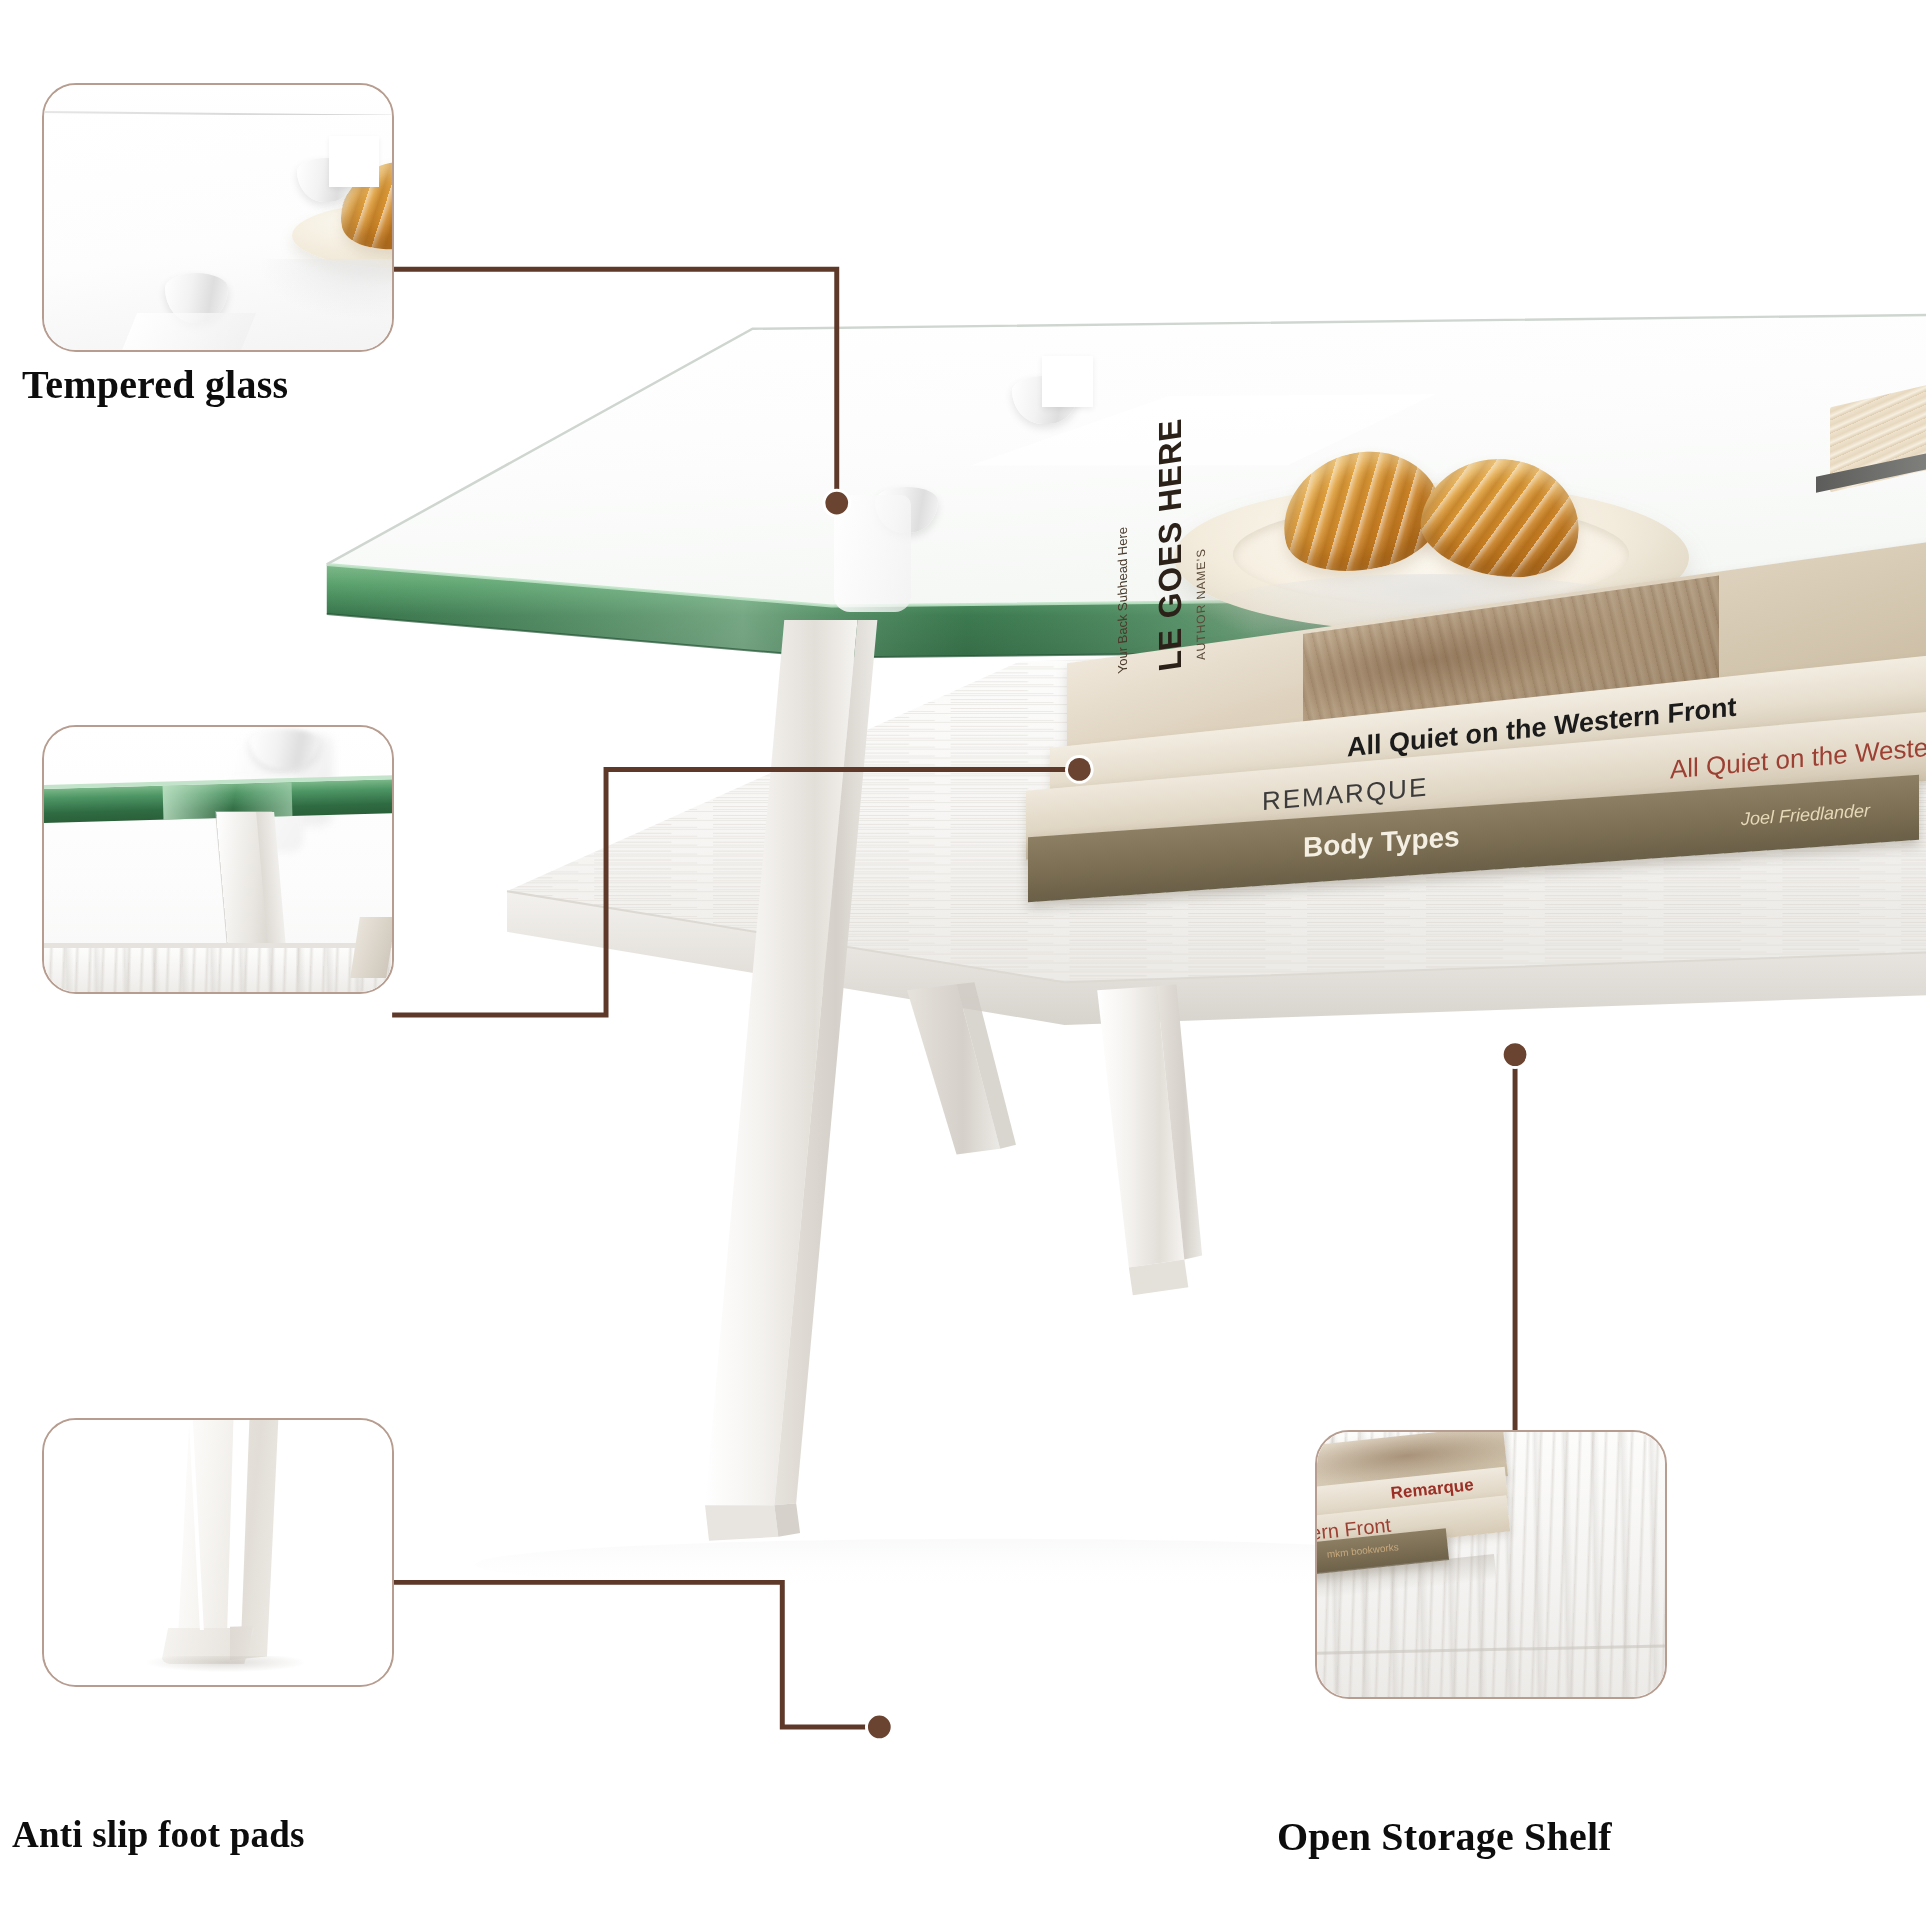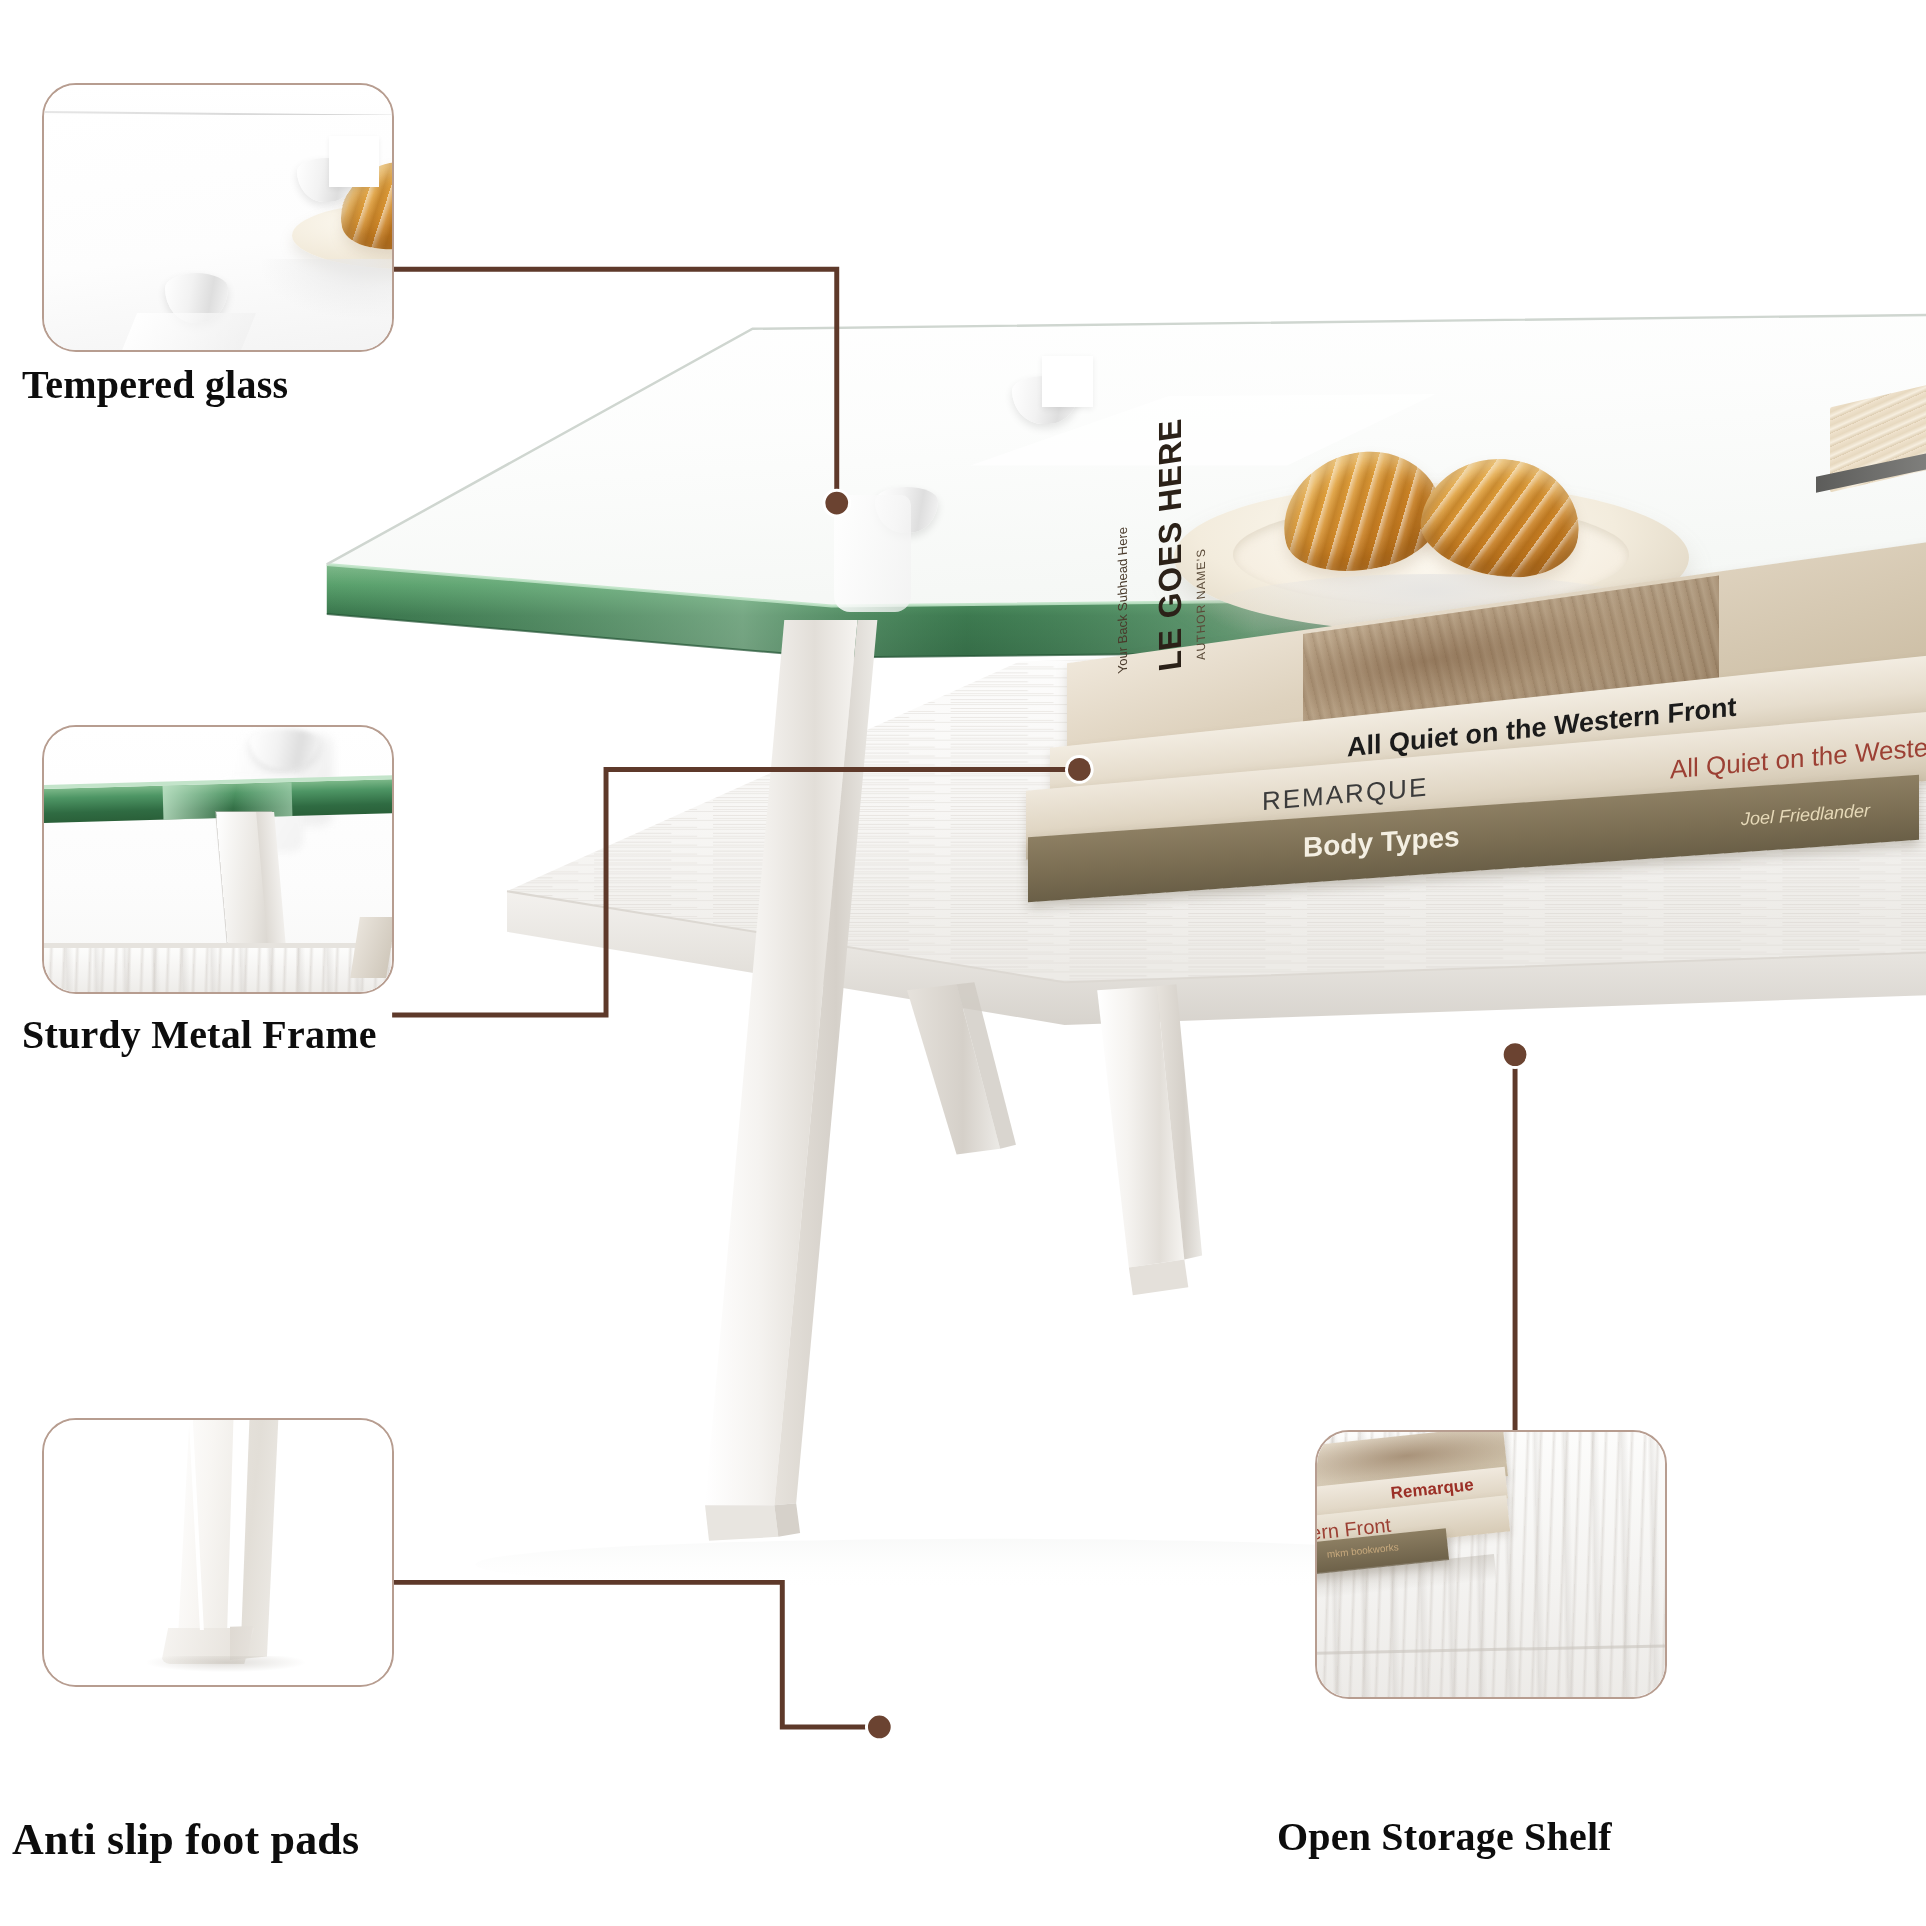--- a/index.html
+++ b/index.html
@@ -311,21 +311,20 @@
       <div class="art" style="left:220px;top:85px;width:18px;height:180px;transform:skewX(5deg);
                   background:linear-gradient(90deg,#dedad4,#f1efec);"></div>
 
       <div class="art woodshelf" style="left:-6px;top:220px;width:368px;height:50px;"></div>
       <div class="art" style="left:-6px;top:216px;width:368px;height:5px;background:#e6e3de;"></div>
 
       <div class="art" style="left:311px;top:190px;width:36px;height:61px;
                   background:linear-gradient(100deg,#e9e4dc,#cfc7ba);transform:skewX(-9deg);"></div>
     </div>
   </div>
-  <div class="label" style="left:22px;top:1012px;width:396px;font-size:40px;">Sturdy Metal Frame</div>
 
   <div class="callout" style="left:42px;top:1418px;width:348px;height:265px;">
     <div class="inner" style="background:#ffffff;">
 
       <div class="art" style="left:131px;top:-16px;width:95px;height:255px;
                   background:linear-gradient(96deg,#ffffff 0%,#f8f6f3 34%,#ece9e4 70%,#fbfaf8 100%);
                   clip-path:polygon(16% 0%, 62% 0%, 54% 100%, 2% 100%);"></div>
       <div class="art" style="left:131px;top:-16px;width:121px;height:255px;
                   background:linear-gradient(96deg,#eeebe6 0%,#e2ded7 60%,#f4f2ef 100%);
                   clip-path:polygon(62% 0%, 86% 0%, 76% 99%, 54% 100%);"></div>
@@ -338,21 +337,21 @@
                   background:linear-gradient(100deg,#ded9d2,#efece8);
                   clip-path:polygon(0% 2%, 42% 0%, 32% 94%, 0% 100%);"></div>
 
       <div class="art" style="left:103px;top:236px;width:158px;height:16px;
                   background:radial-gradient(ellipse at 50% 40%, rgba(185,180,172,.45), rgba(255,255,255,0) 72%);"></div>
 
       <div class="art" style="left:150px;top:-14px;width:4px;height:224px;background:rgba(255,255,255,.95);
                   transform:skewX(3deg);"></div>
     </div>
   </div>
-  <div class="label" style="left:12px;top:1814px;width:436px;font-size:44px;">Anti slip foot pads</div>
+  <div class="label" style="left:12px;top:1814px;width:436px;font-size:37px;">Anti slip foot pads</div>
 
   <div class="callout" style="left:1315px;top:1430px;width:348px;height:265px;">
     <div class="inner">
 
       <div class="art woodshelf" style="left:-10px;top:-10px;width:376px;height:287px;"></div>
 
       <div class="art" style="left:-59px;top:6px;width:248px;height:51px;transform:rotate(-6deg);
                   background:
                     radial-gradient(ellipse at 60% 40%, rgba(120,88,58,.5), rgba(0,0,0,0) 62%),
                     linear-gradient(170deg,#e9e0d1,#c9bba2);

